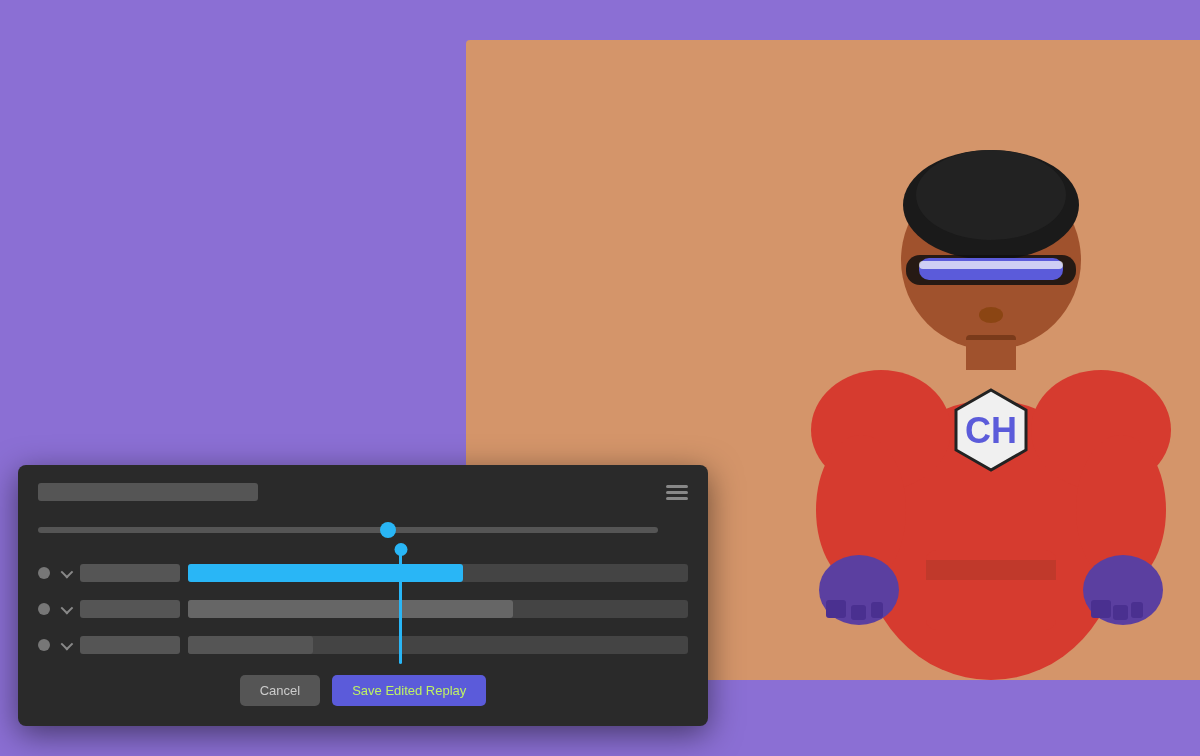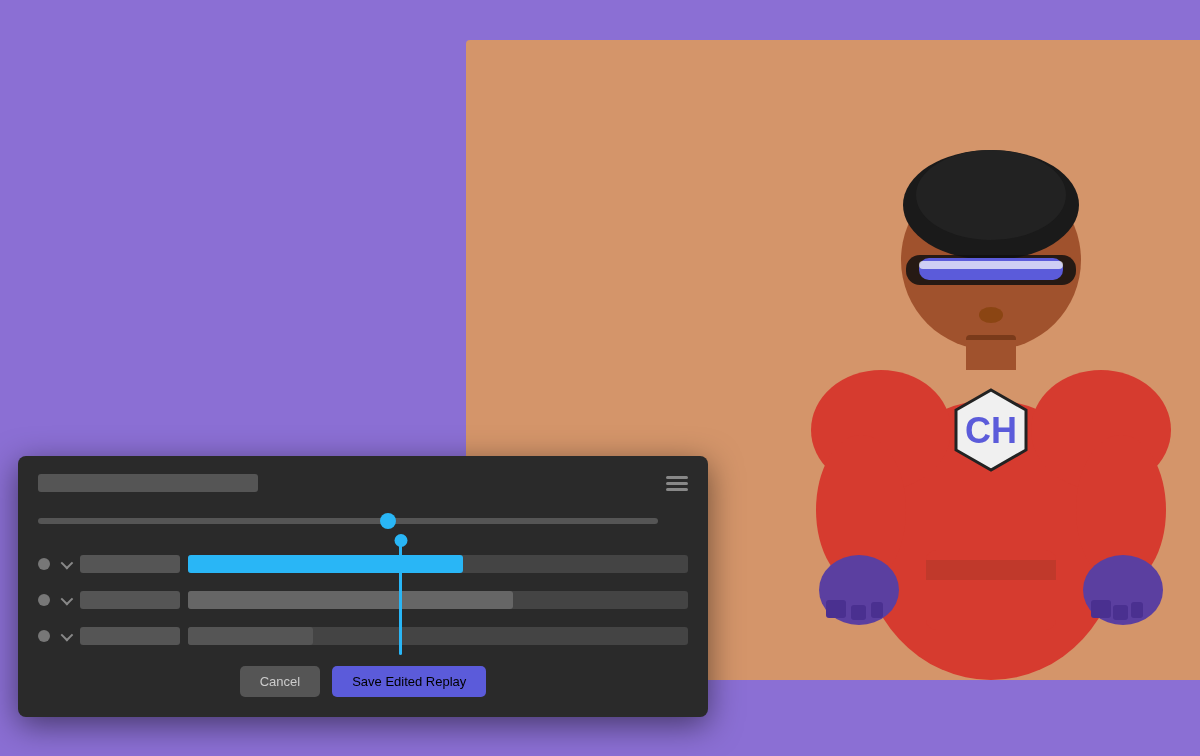--- a/index.html
+++ b/index.html
@@ -22,21 +22,21 @@
       height: 640px;
       background-color: #D4956A;
       border-radius: 4px;
       overflow: hidden;
       margin-left: 41px;
     }
 
     
     .editor-panel {
       position: absolute;
-      bottom: 39px;
+      bottom: 30px;
       left: 18px;
       width: 690px;
       background-color: #2a2a2a;
       border-radius: 8px;
       padding: 18px 20px 20px 20px;
       box-shadow: 0 8px 32px rgba(0,0,0,0.5);
     }
 
     
     .panel-header {
@@ -204,21 +204,21 @@
       color: #ccc;
       border: none;
       border-radius: 5px;
       font-size: 13px;
       cursor: pointer;
     }
 
     .btn-save {
       padding: 8px 20px;
       background-color: #5B5BDA;
-      color: #000000;
+      color: #bef264;
       border: none;
       border-radius: 5px;
       font-size: 13px;
       cursor: pointer;
       font-weight: 500;
     }
   </style>
 </head>
 <body>
 

